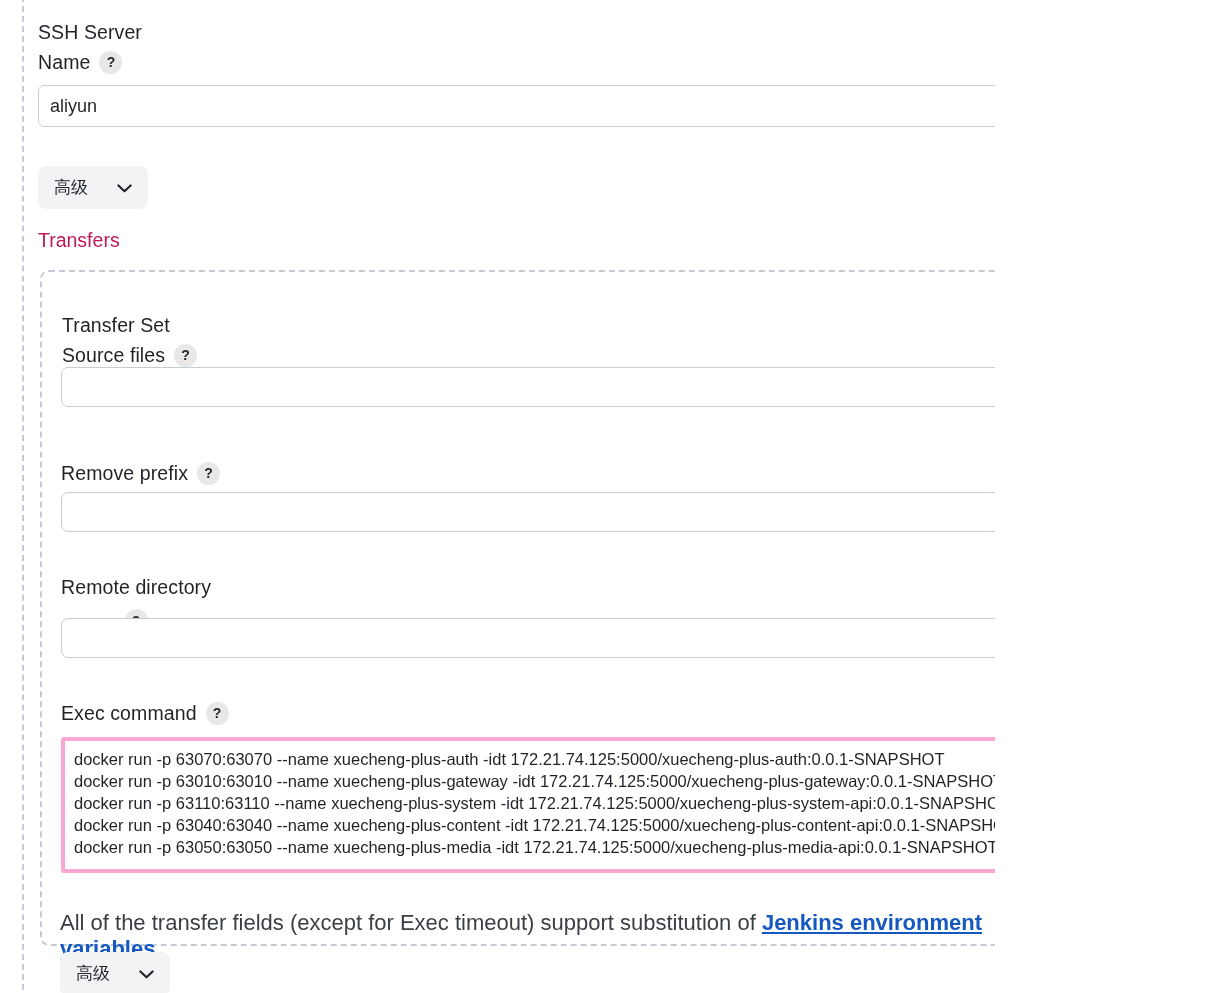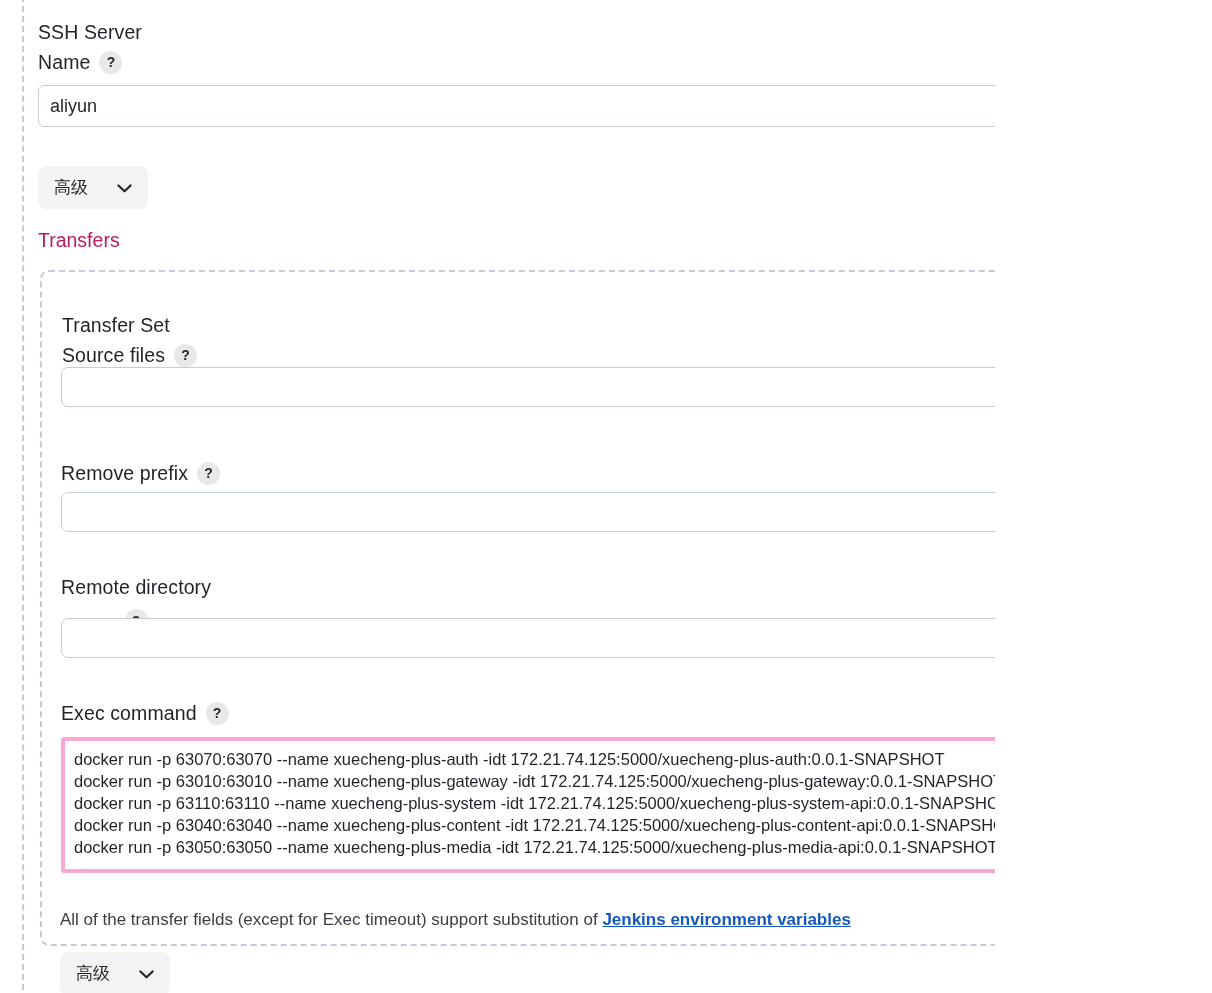--- a/index.html
+++ b/index.html
@@ -174,23 +174,22 @@
     overflow: hidden;
     white-space: pre;
     outline: none;
   }
 
   
   #footer-note {
     position: absolute;
     left: 60px;
     top: 910px;
-    font-size: 17px;
+    font-size: 22px;
     color: #3a3f45;
-    text-align: right;
   }
   #footer-note a {
     color: #1558c0;
     font-weight: bold;
     text-decoration: underline;
   }
 
   
   #watermark {
     position: absolute;

